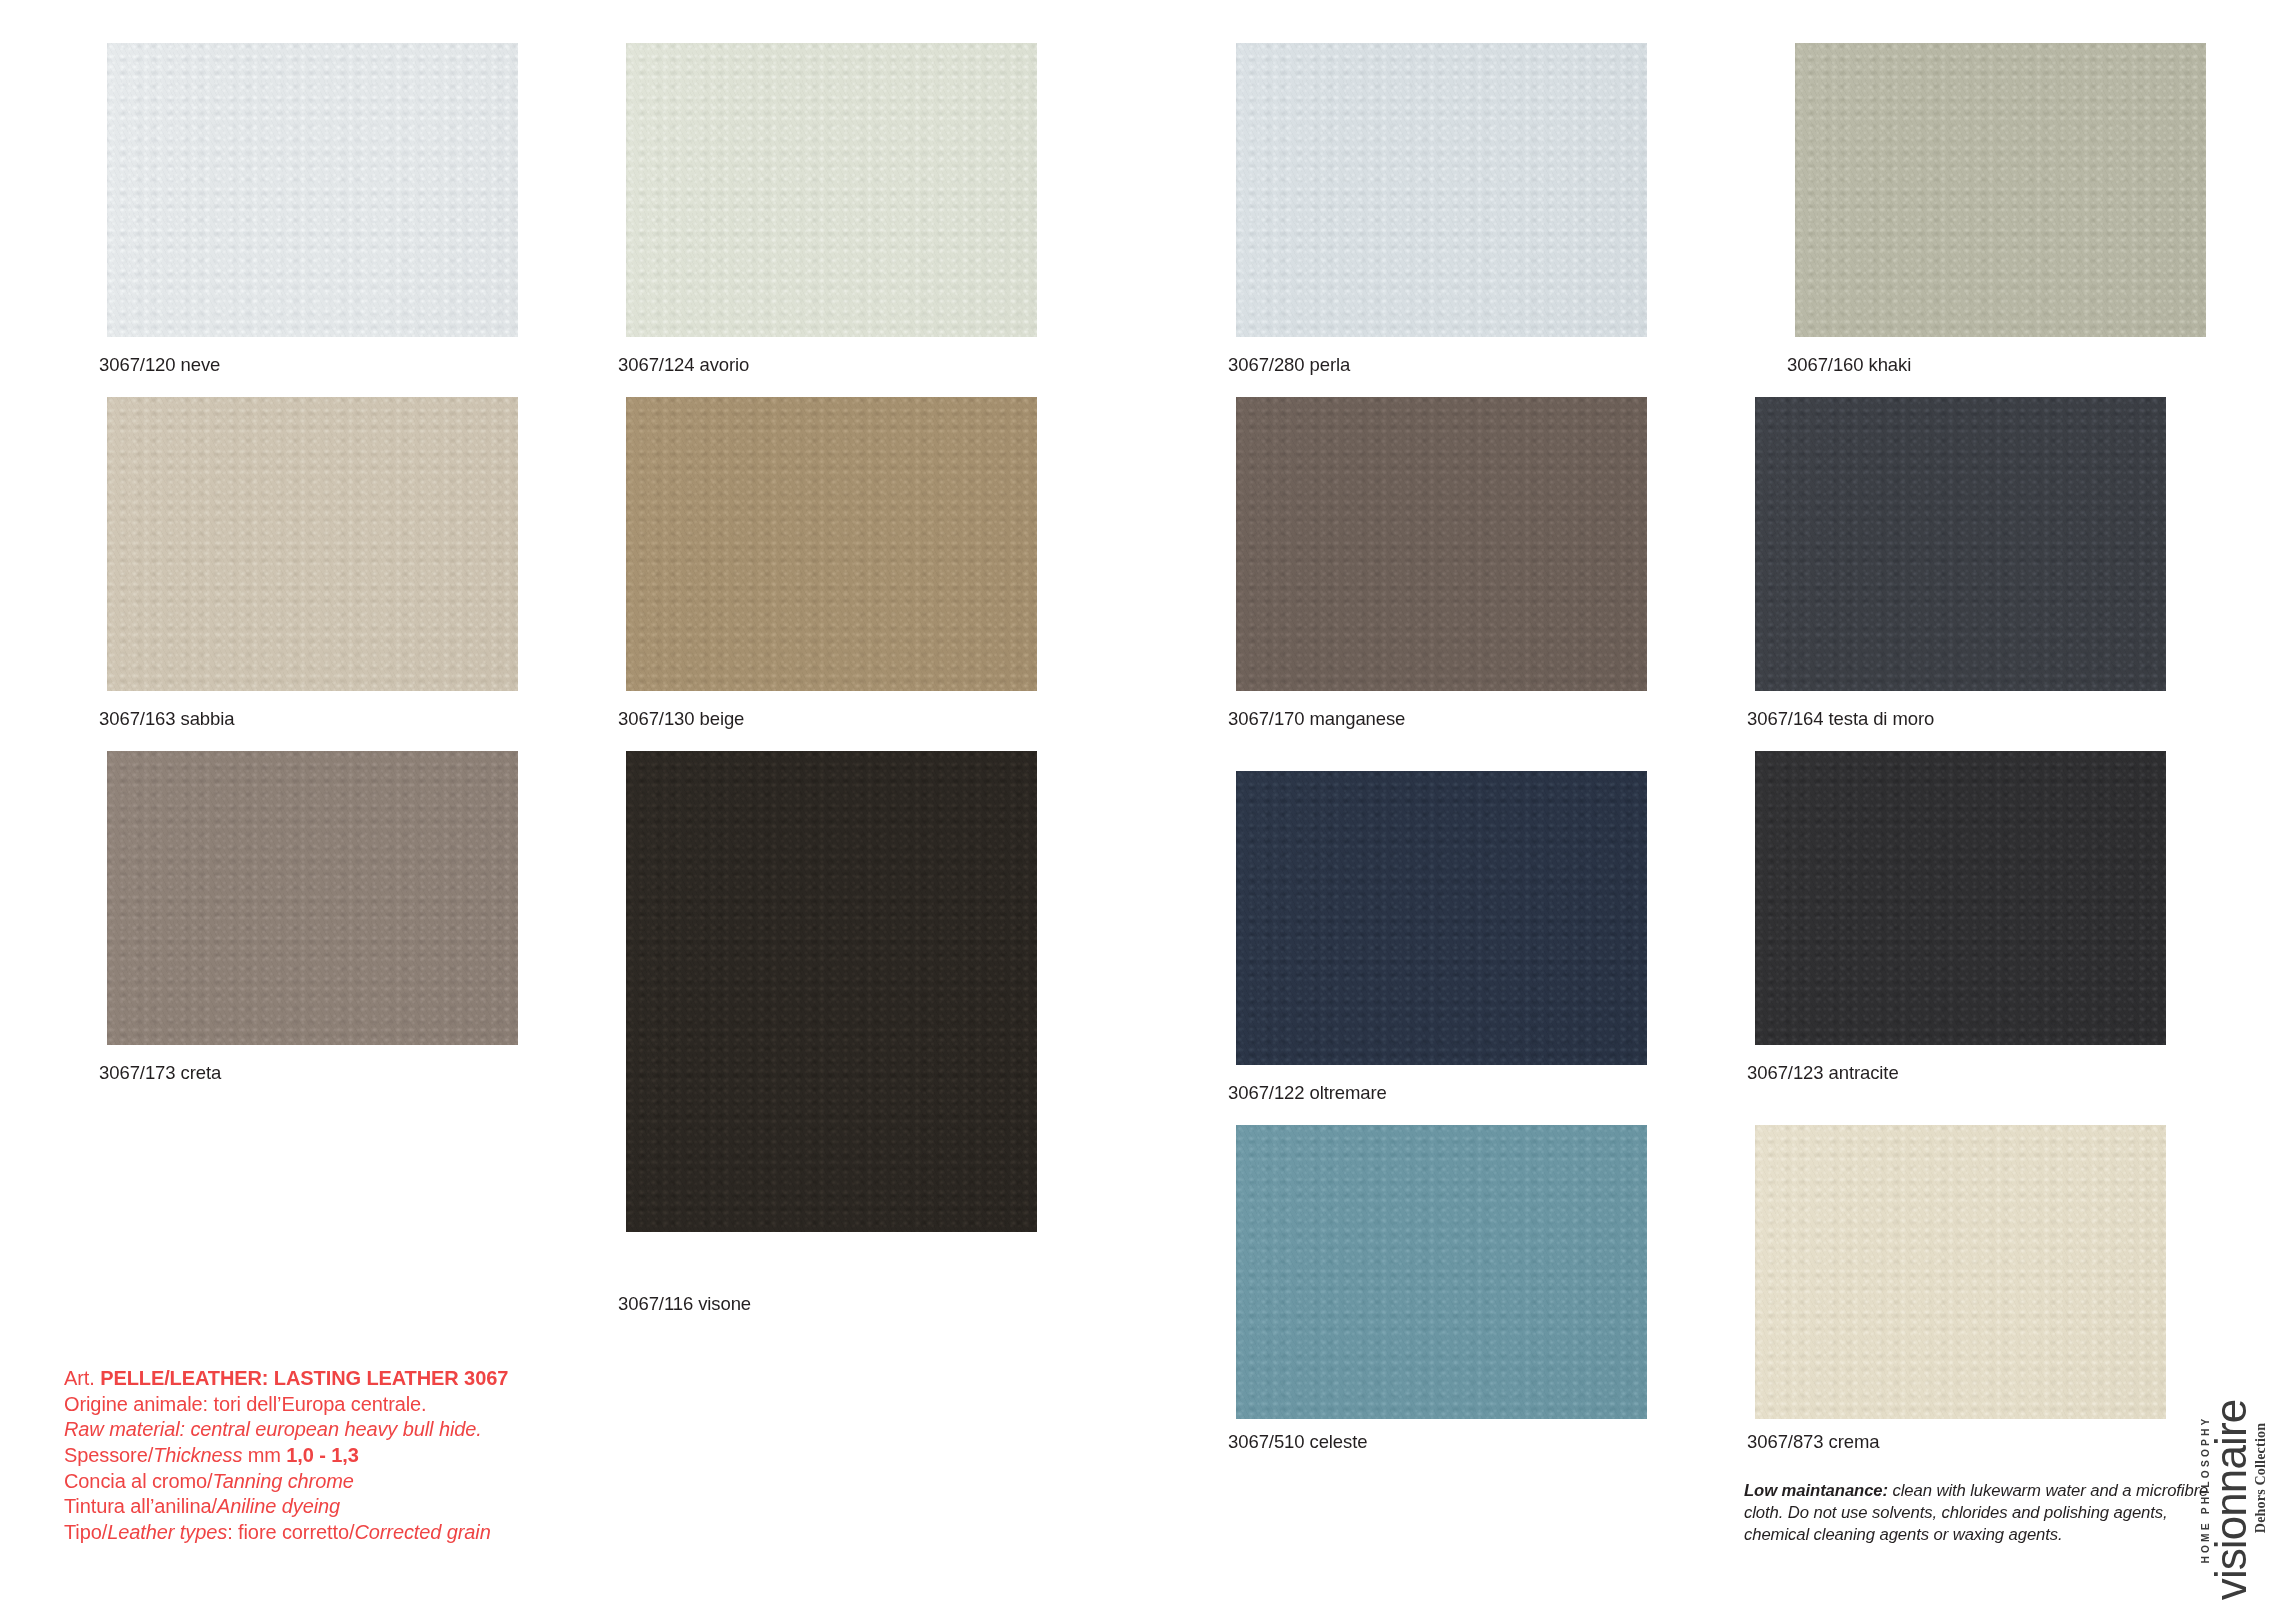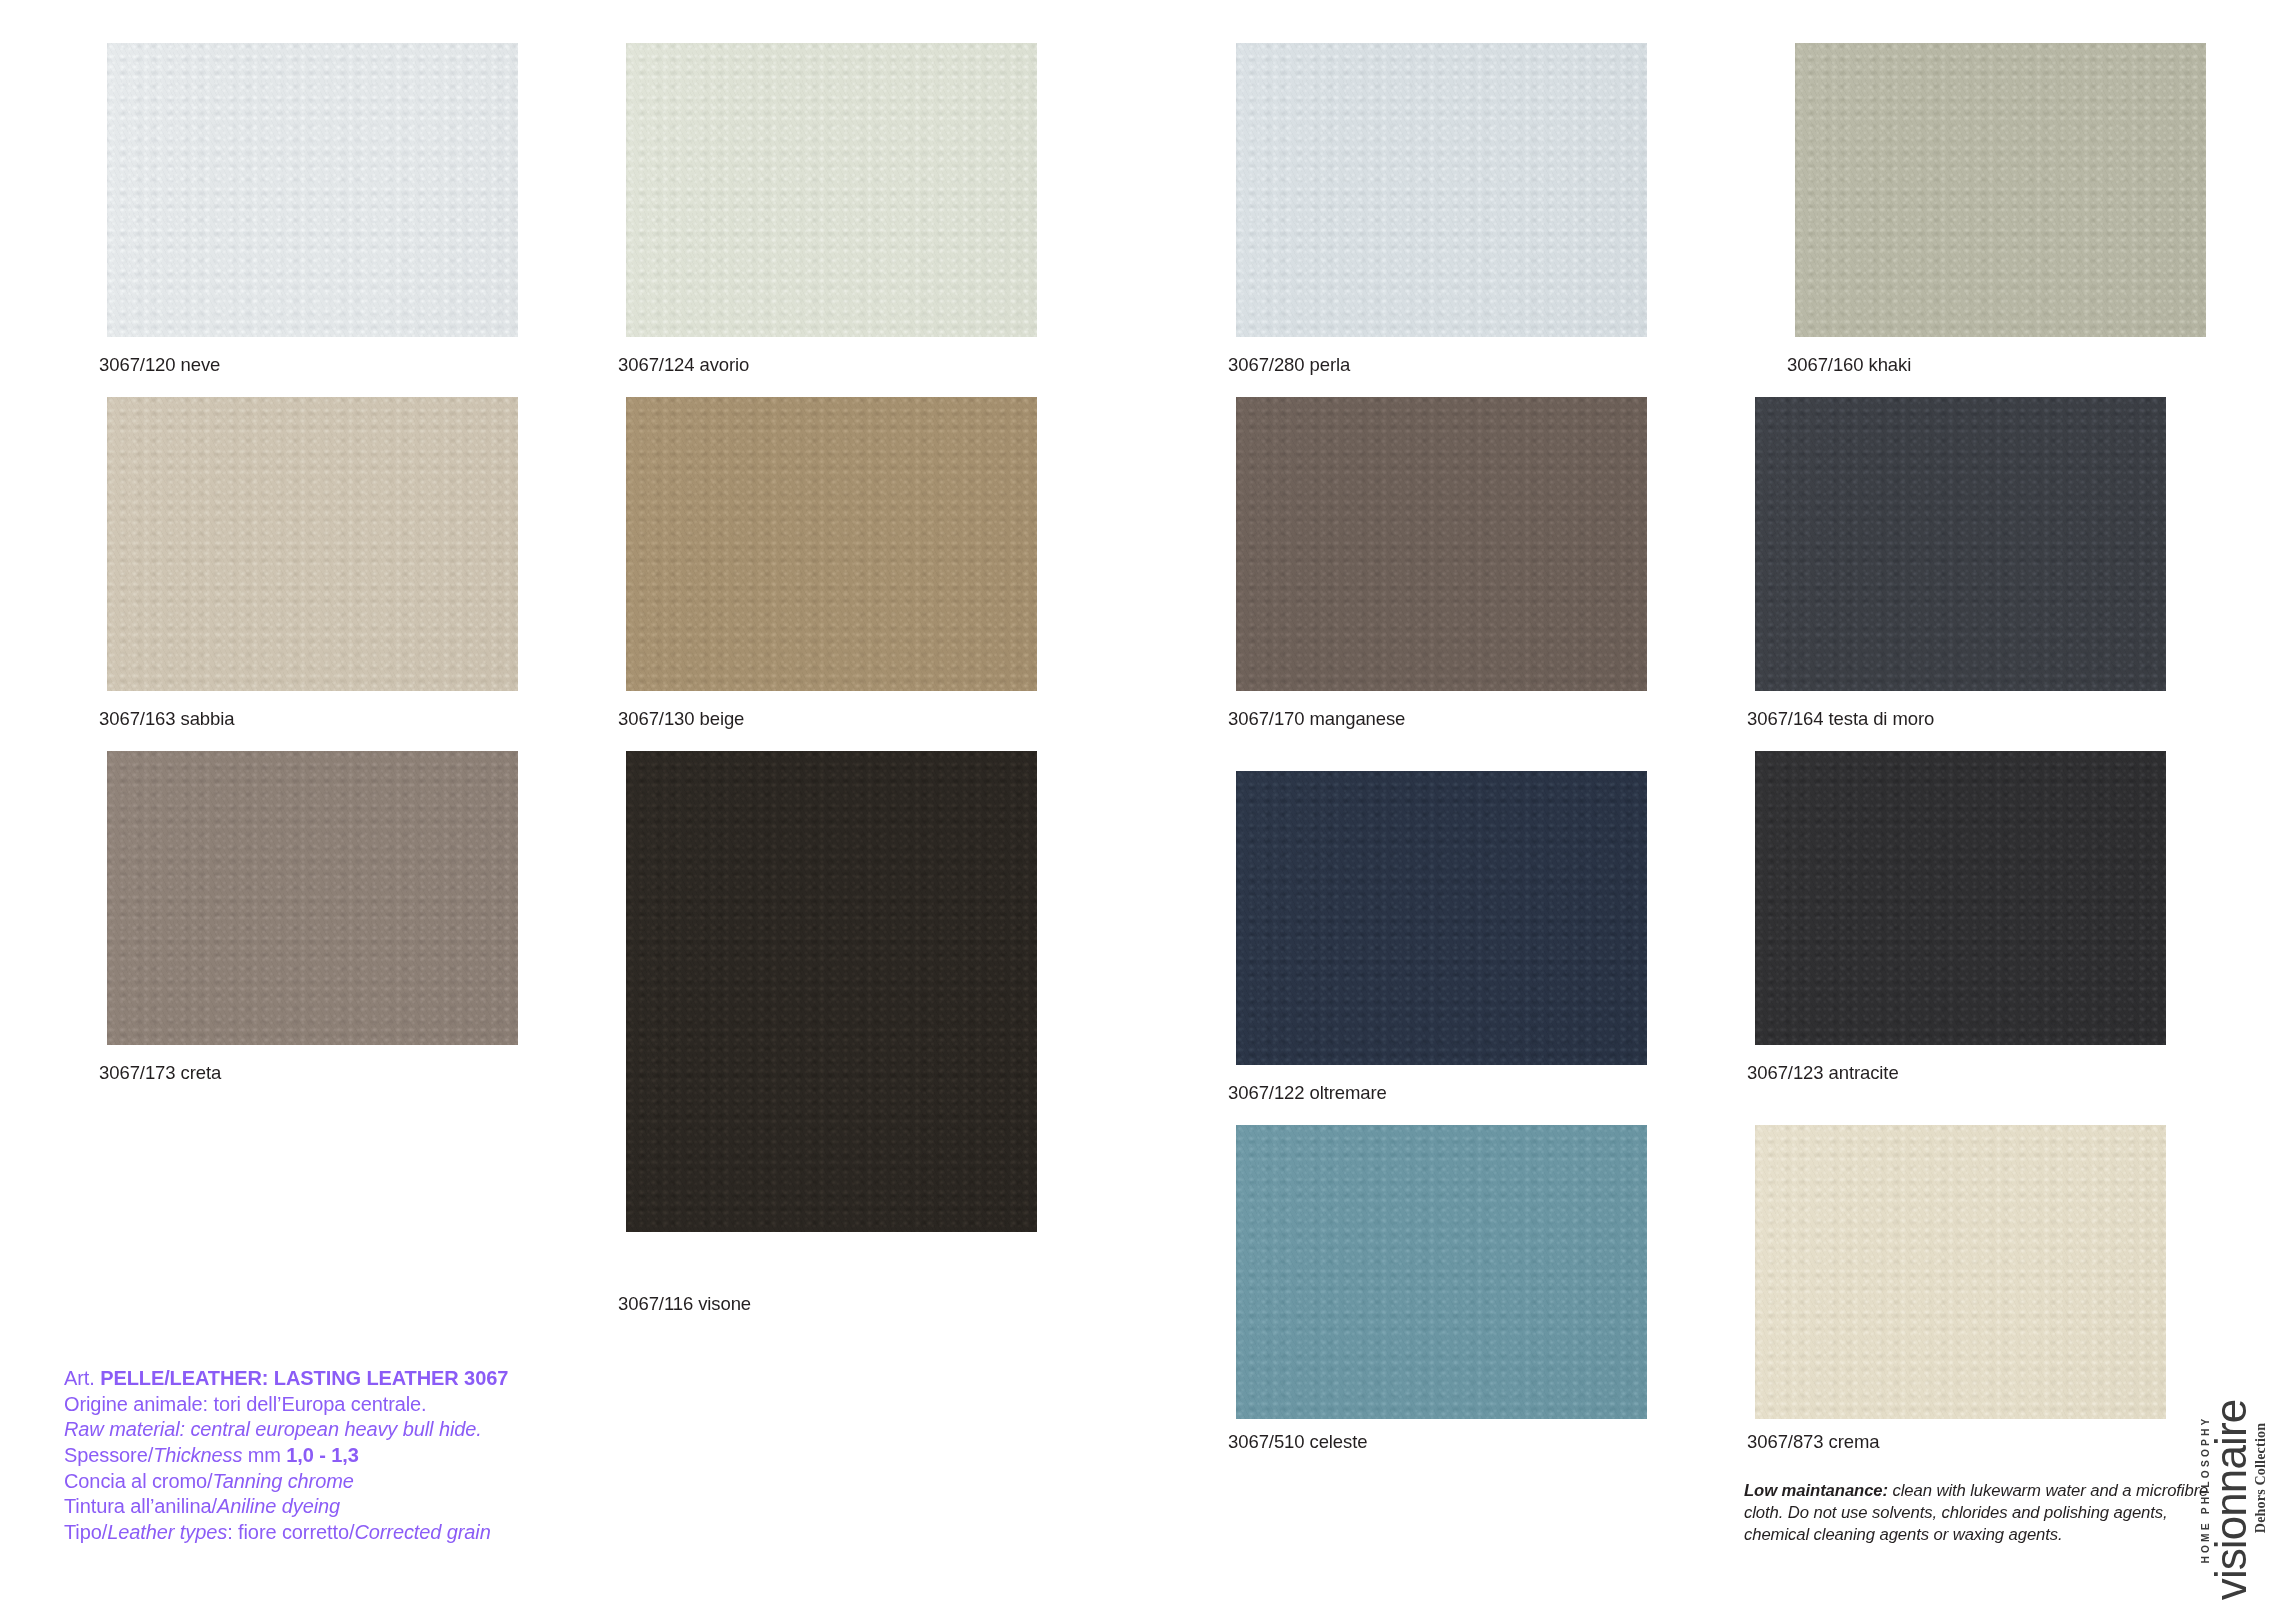--- a/index.html
+++ b/index.html
@@ -78,21 +78,21 @@
     line-height: 1;
     letter-spacing: -0.1px;
     color: #231f20;
   }
 
   
   .spec-block {
     position: absolute;
     font-size: 20px;
     line-height: 1.285;
-    color: #8b5cf6;
+    color: #ef4444;
     letter-spacing: -0.1px;
   }
   .spec-block .ln { display: block; white-space: nowrap; }
   .spec-block b { font-weight: 700; }
   .spec-block i { font-style: italic; }
 
   .care-block {
     position: absolute;
     font-size: 16.7px;
     line-height: 1.31;

